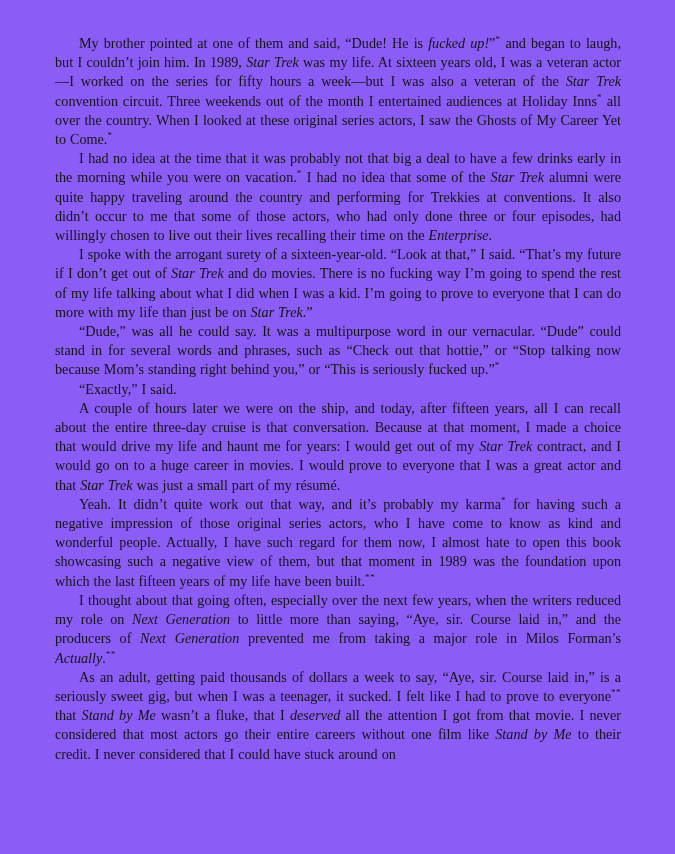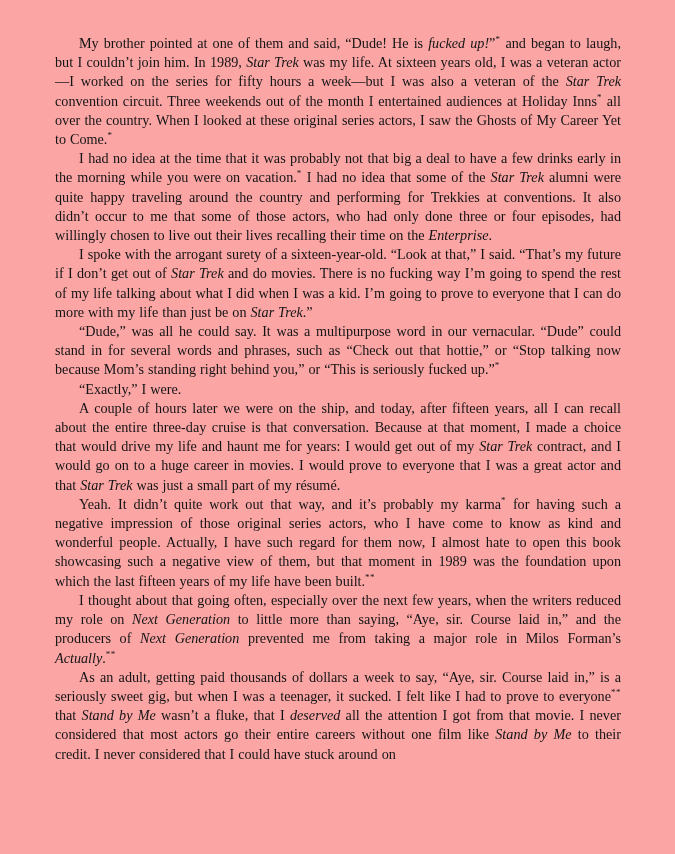--- a/index.html
+++ b/index.html
@@ -4,21 +4,21 @@
 <style>
   html, body {
     margin: 0;
     padding: 0;
     background: #ffffff;
   }
   .page {
     position: relative;
     width: 675px;
     height: 854px;
-    background: #fca5a5;
+    background: #8b5cf6;
     overflow: hidden;
     font-family: "Liberation Serif", serif;
     color: #141414;
   }
   .text-block {
     position: absolute;
     left: 55px;
     top: 34px;
     width: 566px;
   }
@@ -43,19 +43,19 @@
 </style>
 </head>
 <body>
 
 <div class="page">
   <div class="text-block">
       <p class="para"><span>My brother pointed at one of them and said, “Dude! He is </span><i>fucked up!</i><span>”</span><sup>*</sup><span> and began to laugh, but I couldn’t join him. In 1989, </span><i>Star Trek</i><span> was my life. At sixteen years old, I was a veteran actor—I worked on the series for fifty hours a week—but I was also a veteran of the </span><i>Star Trek</i><span> convention circuit. Three weekends out of the month I entertained audiences at Holiday Inns</span><sup>*</sup><span> all over the country. When I looked at these original series actors, I saw the Ghosts of My Career Yet to Come.</span><sup>*</sup></p>
       <p class="para"><span>I had no idea at the time that it was probably not that big a deal to have a few drinks early in the morning while you were on vacation.</span><sup>*</sup><span> I had no idea that some of the </span><i>Star Trek</i><span> alumni were quite happy traveling around the country and performing for Trekkies at conventions. It also didn’t occur to me that some of those actors, who had only done three or four episodes, had willingly chosen to live out their lives recalling their time on the </span><i>Enterprise</i><span>.</span></p>
       <p class="para"><span>I spoke with the arrogant surety of a sixteen-year-old. “Look at that,” I said. “That’s my future if I don’t get out of </span><i>Star Trek</i><span> and do movies. There is no fucking way I’m going to spend the rest of my life talking about what I did when I was a kid. I’m going to prove to everyone that I can do more with my life than just be on </span><i>Star Trek</i><span>.”</span></p>
       <p class="para"><span>“Dude,” was all he could say. It was a multipurpose word in our vernacular. “Dude” could stand in for several words and phrases, such as “Check out that hottie,” or “Stop talking now because Mom’s standing right behind you,” or “This is seriously fucked up.”</span><sup>*</sup></p>
-      <p class="para"><span>“Exactly,” I were.</span></p>
+      <p class="para"><span>“Exactly,” I said.</span></p>
       <p class="para"><span>A couple of hours later we were on the ship, and today, after fifteen years, all I can recall about the entire three-day cruise is that conversation. Because at that moment, I made a choice that would drive my life and haunt me for years: I would get out of my </span><i>Star Trek</i><span> contract, and I would go on to a huge career in movies. I would prove to everyone that I was a great actor and that </span><i>Star Trek</i><span> was just a small part of my résumé.</span></p>
       <p class="para"><span>Yeah. It didn’t quite work out that way, and it’s probably my karma</span><sup>*</sup><span> for having such a negative impression of those original series actors, who I have come to know as kind and wonderful people. Actually, I have such regard for them now, I almost hate to open this book showcasing such a negative view of them, but that moment in 1989 was the foundation upon which the last fifteen years of my life have been built.</span><sup>**</sup></p>
       <p class="para"><span>I thought about that going often, especially over the next few years, when the writers reduced my role on </span><i>Next Generation</i><span> to little more than saying, “Aye, sir. Course laid in,” and the producers of </span><i>Next Generation</i><span> prevented me from taking a major role in Milos Forman’s </span><i>Actually</i><span>.</span><sup>**</sup></p>
       <p class="para"><span>As an adult, getting paid thousands of dollars a week to say, “Aye, sir. Course laid in,” is a seriously sweet gig, but when I was a teenager, it sucked. I felt like I had to prove to everyone</span><sup>**</sup><span> that </span><i>Stand by Me</i><span> wasn’t a fluke, that I </span><i>deserved</i><span> all the attention I got from that movie. I never considered that most actors go their entire careers without one film like </span><i>Stand by Me</i><span> to their credit. I never considered that I could have stuck around on</span></p>
     </div>
 </div>
 
 </body></html>

